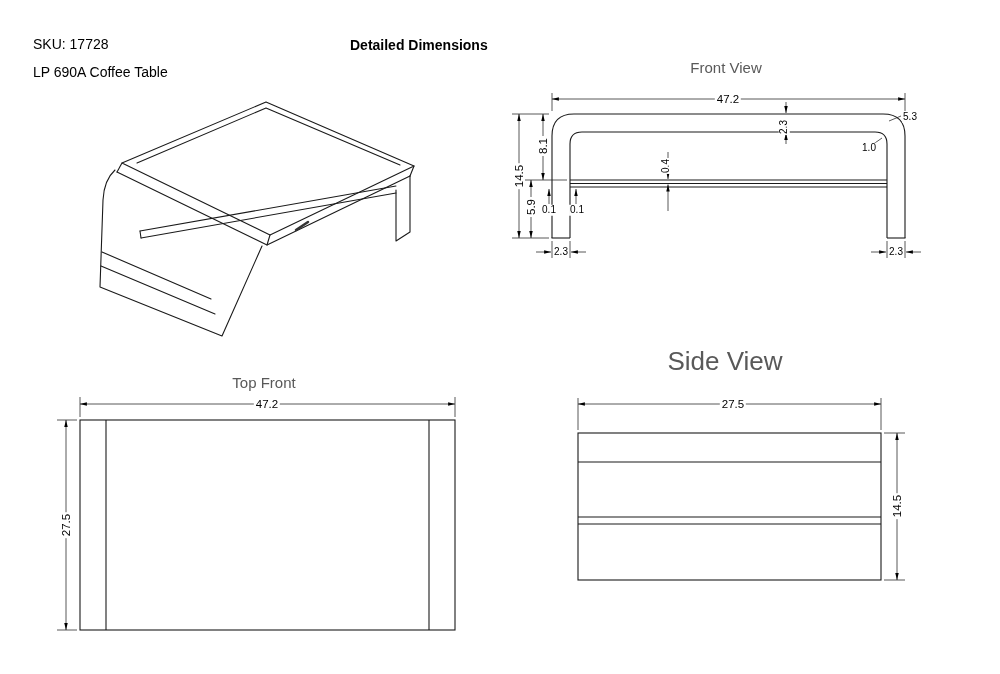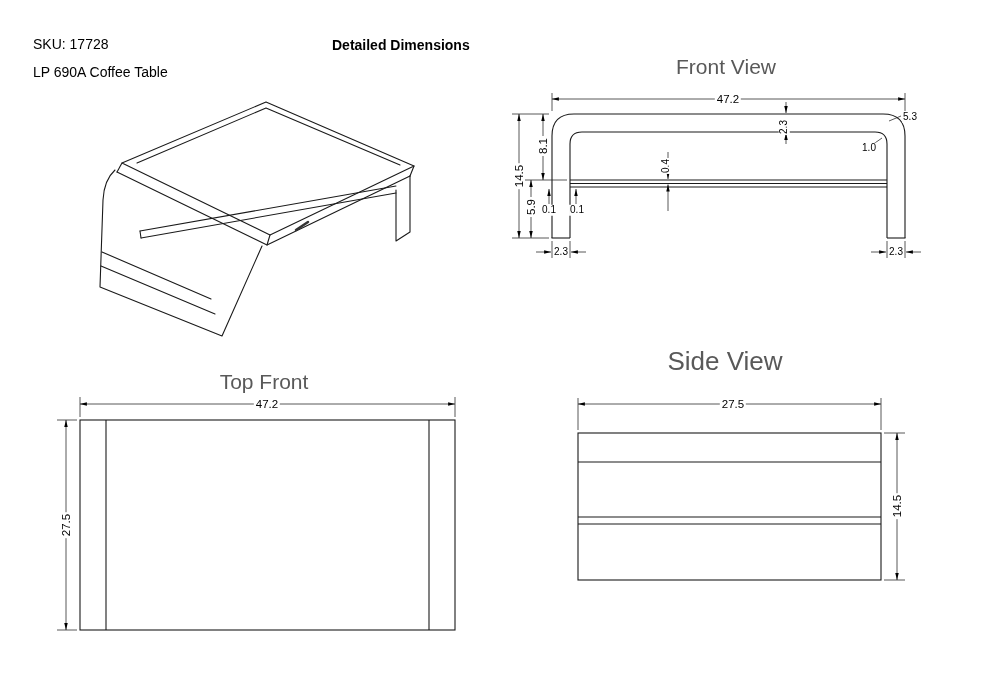--- a/index.html
+++ b/index.html
@@ -8,21 +8,21 @@
     font-family:"Liberation Sans", sans-serif;color:#000;overflow:hidden;
   }
   svg.linework{position:absolute;left:0;top:0;}
   .ol{fill:none;stroke:#1a1a1a;stroke-width:1.1;}
   .dl{fill:none;stroke:#222;stroke-width:0.75;}
   .dla{marker-start:url(#arr);marker-end:url(#arr);}
   .dle{marker-end:url(#arr);}
   .txt{position:absolute;white-space:nowrap;}
   .hdr{font-size:14px;}
   .title{font-weight:600;}
-  .viewlabel{color:#595959;font-size:21px;transform:translate(-50%,-50%);}
+  .viewlabel{color:#595959;font-size:15px;transform:translate(-50%,-50%);}
   .viewlabel.big{font-size:26px;}
   .dim{
     position:absolute;font-size:11.5px;line-height:1.05;background:#fff;
     padding:0 2px;transform:translate(-50%,-50%);white-space:nowrap;
   }
   .dim.vert{transform:translate(-50%,-50%) rotate(-90deg);}
   .dim.sm{font-size:10px;padding:0 1px;}
   .dim.xs{font-size:10px;padding:0 1px;}
 </style>
 </head>
@@ -117,21 +117,21 @@
       <line class="dl" x1="881" y1="430" x2="881" y2="398"></line>
       <line class="dl dla" x1="578" y1="404" x2="881" y2="404"></line>
       <line class="dl" x1="884" y1="433" x2="905" y2="433"></line>
       <line class="dl" x1="884" y1="580" x2="905" y2="580"></line>
       <line class="dl dla" x1="897" y1="433" x2="897" y2="580"></line>
     </g>
   </svg>
 
   <div class="txt hdr" style="left:33px;top:36px">SKU: 17728</div>
   <div class="txt hdr" style="left:33px;top:64px">LP 690A Coffee Table</div>
-  <div class="txt hdr title" style="left:332px;top:37px">Detailed Dimensions</div>
+  <div class="txt hdr title" style="left:350px;top:37px">Detailed Dimensions</div>
 
   <div class="txt viewlabel" style="left:726px;top:67px">Front View</div>
   <div class="txt viewlabel" style="left:264px;top:382px">Top Front</div>
   <div class="txt viewlabel big" style="left:725px;top:361px">Side View</div>
 
   <span class="dim" style="left:728px;top:99px">47.2</span>
   <span class="dim vert" style="left:519px;top:176px">14.5</span>
   <span class="dim vert" style="left:543px;top:146px">8.1</span>
   <span class="dim vert" style="left:531px;top:207px">5.9</span>
   <span class="dim xs" style="left:549px;top:210px">0.1</span>

